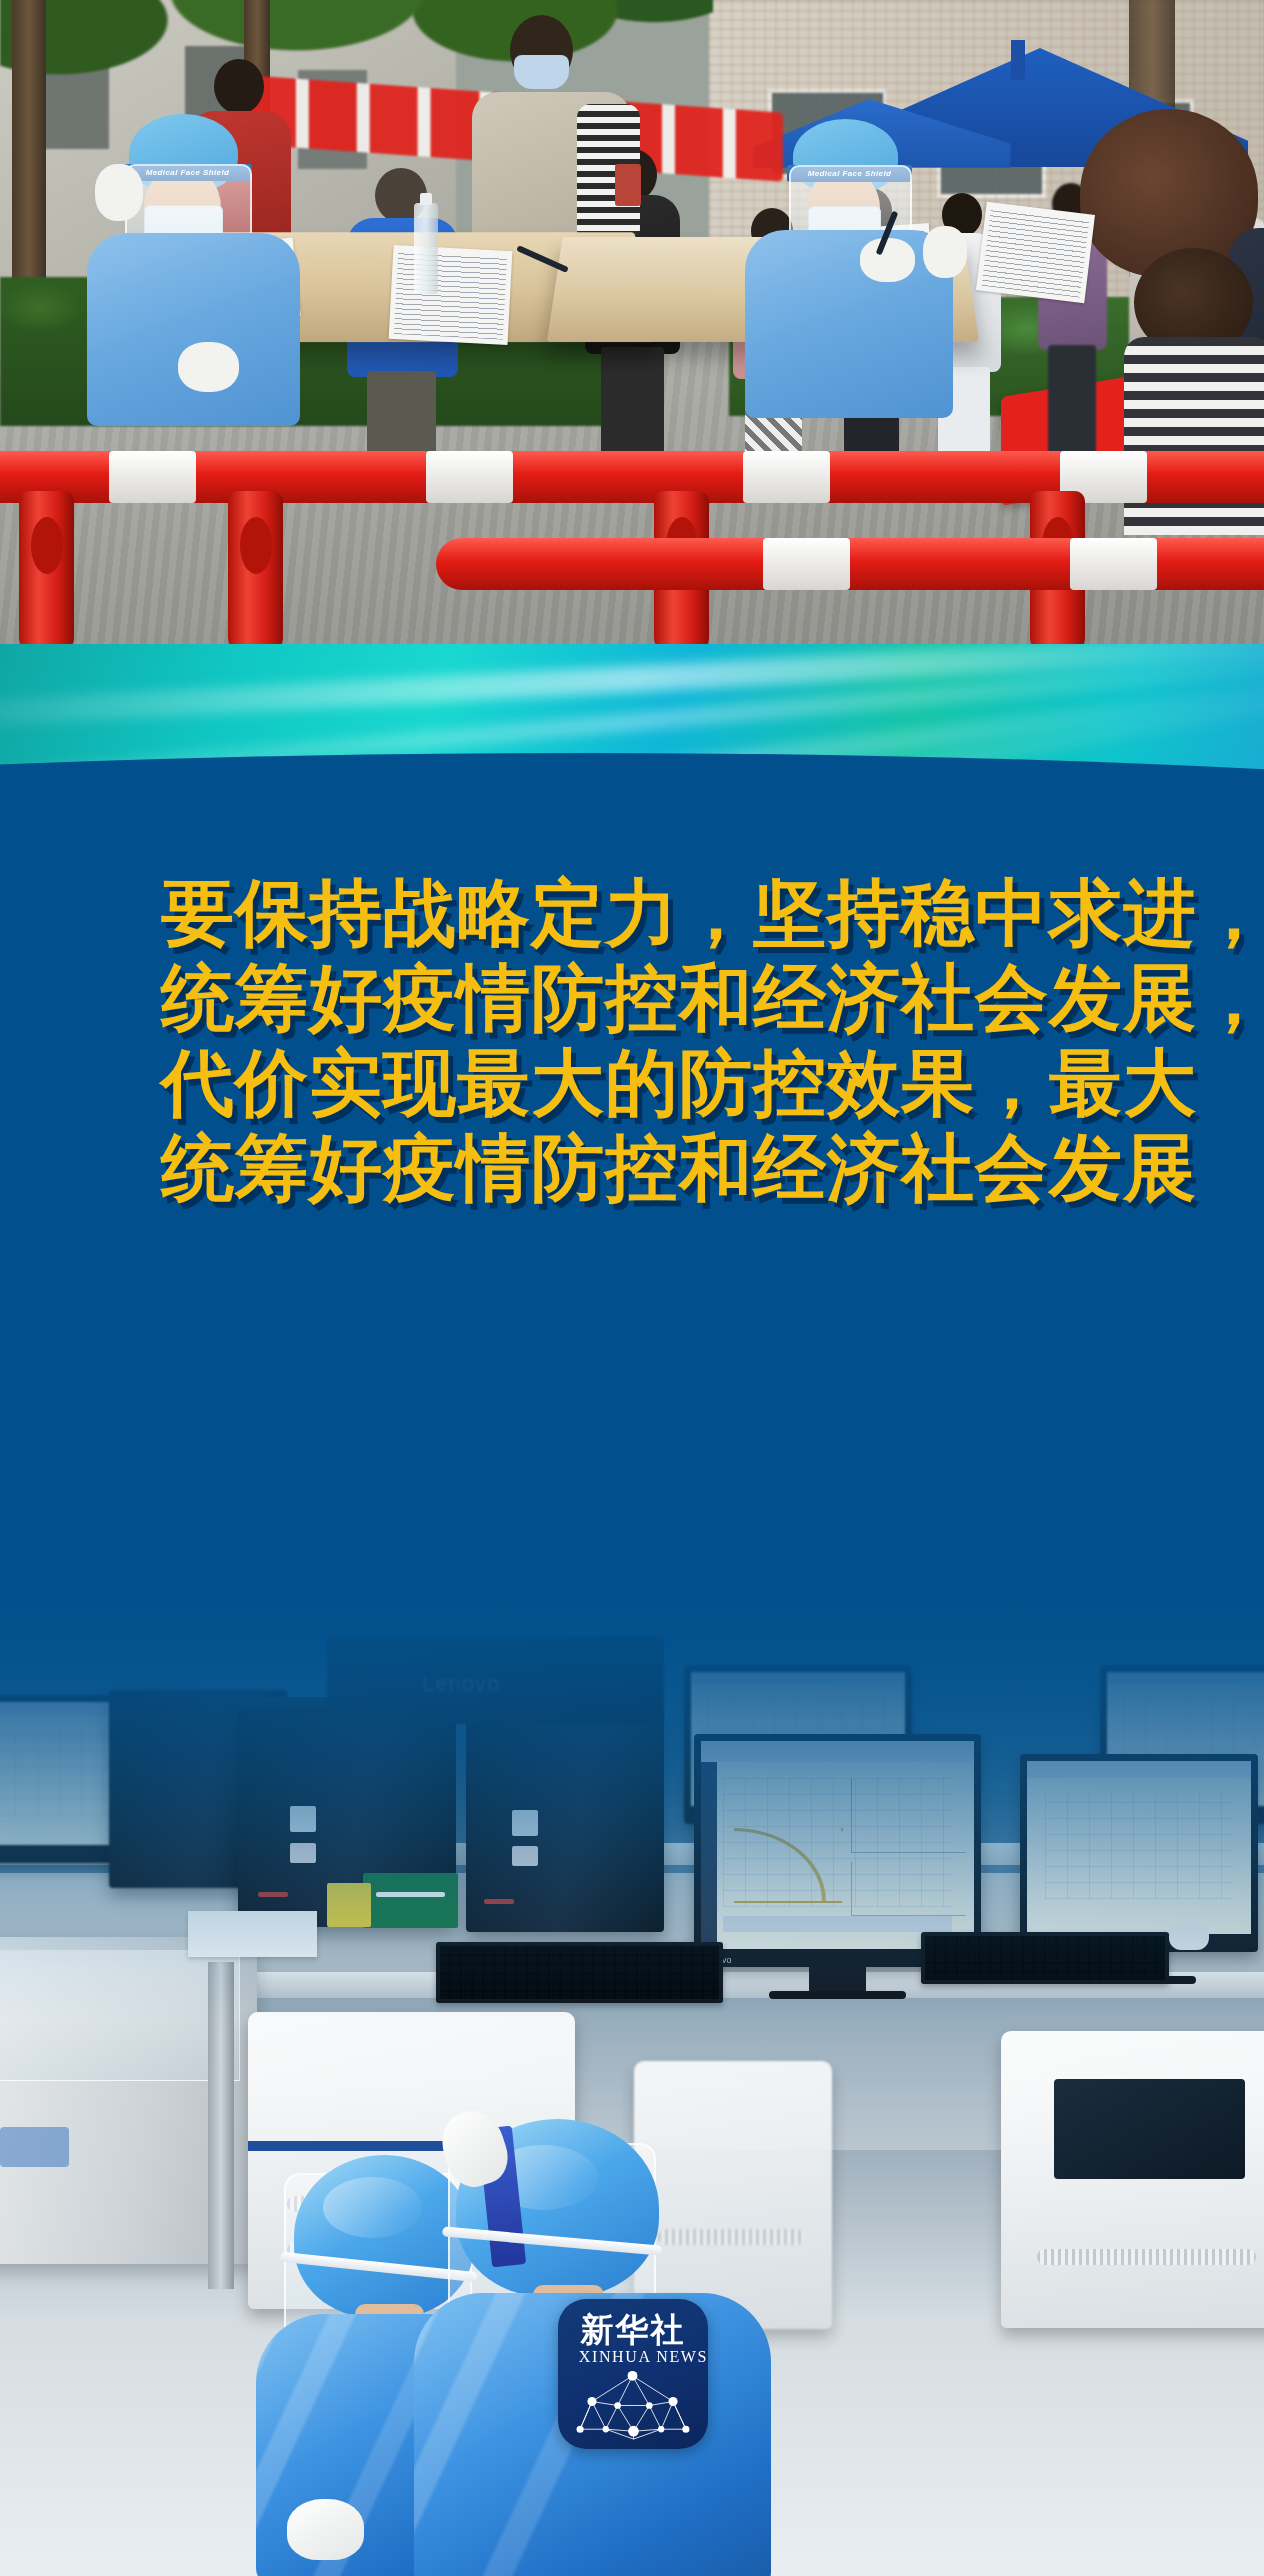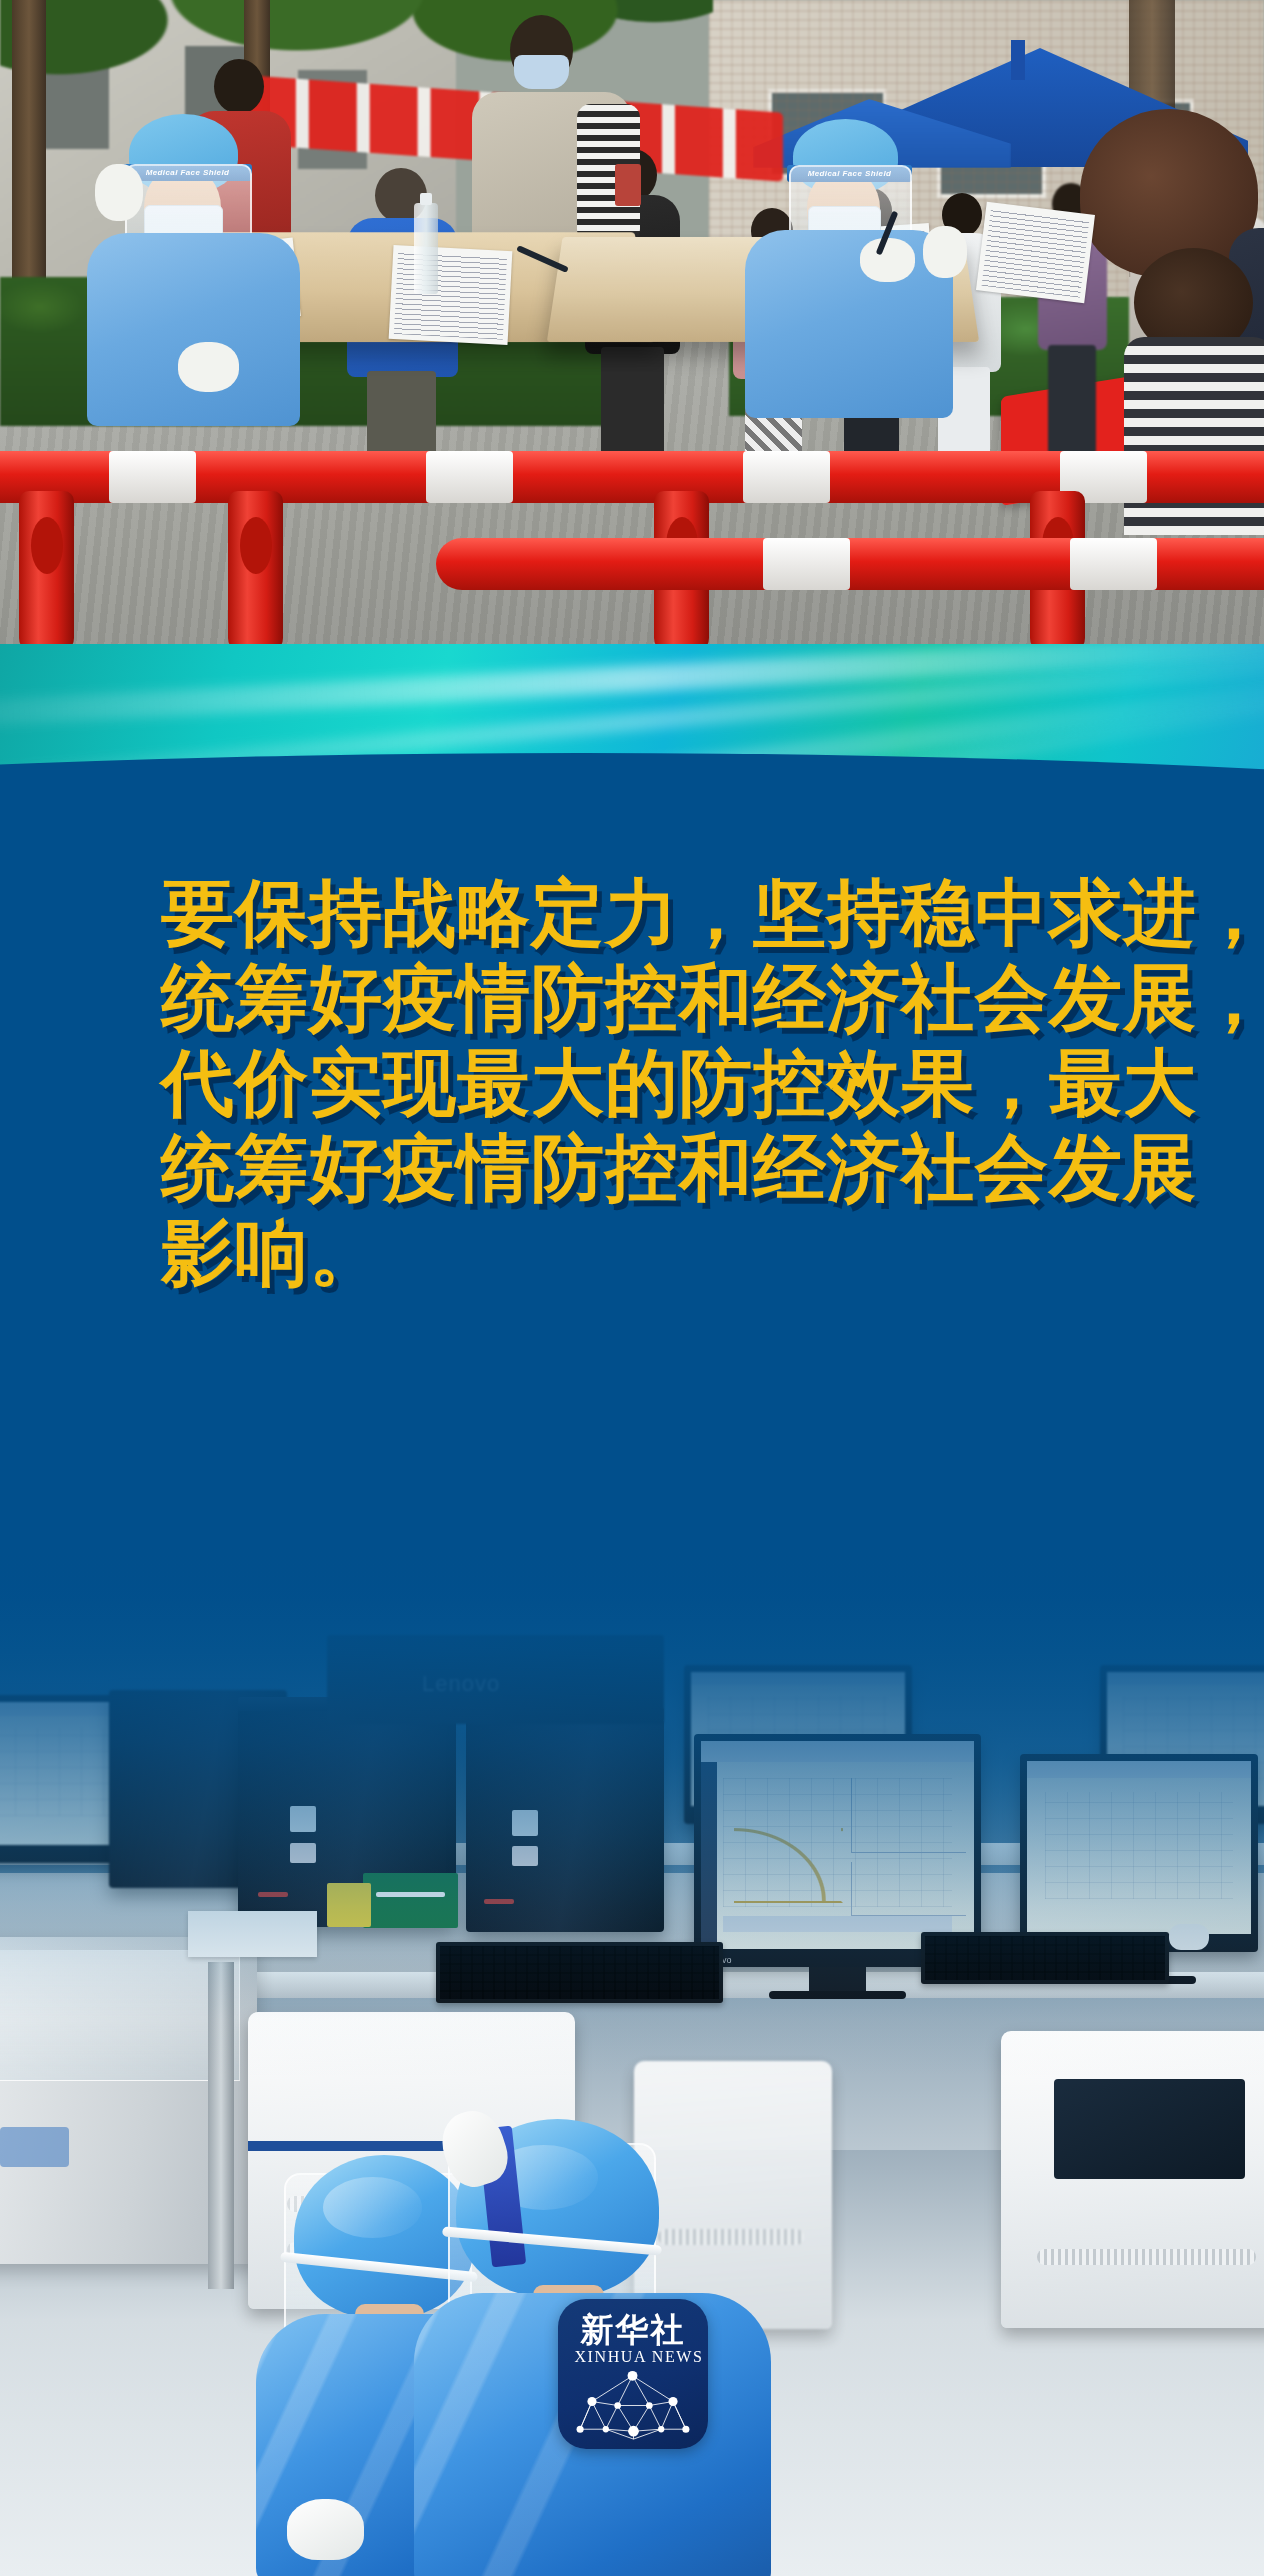--- a/index.html
+++ b/index.html
@@ -411,23 +411,23 @@
     overflow:hidden;
   }
   .logo-cn{
     position:absolute; left:0; top:9px; width:100%;
     text-align:center; color:#ffffff;
     font-family:"DejaVu Sans", sans-serif;
     font-size:33px; font-weight:bold; letter-spacing:2px;
   }
   .logo-en{
     position:absolute; left:0; top:49px; width:100%;
-    text-align:center; color:#ffffff;
+    text-align:right; color:#ffffff;
     font-family:"Liberation Serif", serif;
-    font-size:16px; letter-spacing:1.6px;margin-left:6px;
+    font-size:16px; letter-spacing:1.6px;
   }
   .logo-net{ position:absolute; left:0; top:63px; width:150px; height:86px; }
 
   
   .blurry{ filter:blur(1.2px); }
 </style>
 </head>
 <body>
 
 <div id="poster">
@@ -575,21 +575,20 @@
     <div class="blue-rise"></div>
   </div>
   <div class="wave-blue-cover"></div>
 
   <div class="quote-panel">
     <div class="quote">
       <div class="qline">要保持战略定力，坚持稳中求进，</div>
       <div class="qline">统筹好疫情防控和经济社会发展，</div>
       <div class="qline">代价实现最大的防控效果，最大</div>
       <div class="qline">统筹好疫情防控和经济社会发展</div>
-      <div class="qline">影响。</div>
     </div>
   </div>
 
   <div class="photo-bottom">
     <div class="lab-wall"></div>
     <div class="lab-bench"></div>
     <div class="lab-floor"></div>
 
     <div style="position:absolute;left:-20px;top:297px;width:1308px;height:22px;background:linear-gradient(180deg,#eef2f4,#c5ced4);"></div>
     <div style="position:absolute;left:-20px;top:426px;width:1308px;height:26px;background:linear-gradient(180deg,#e7edf0,#b9c3ca);"></div>

